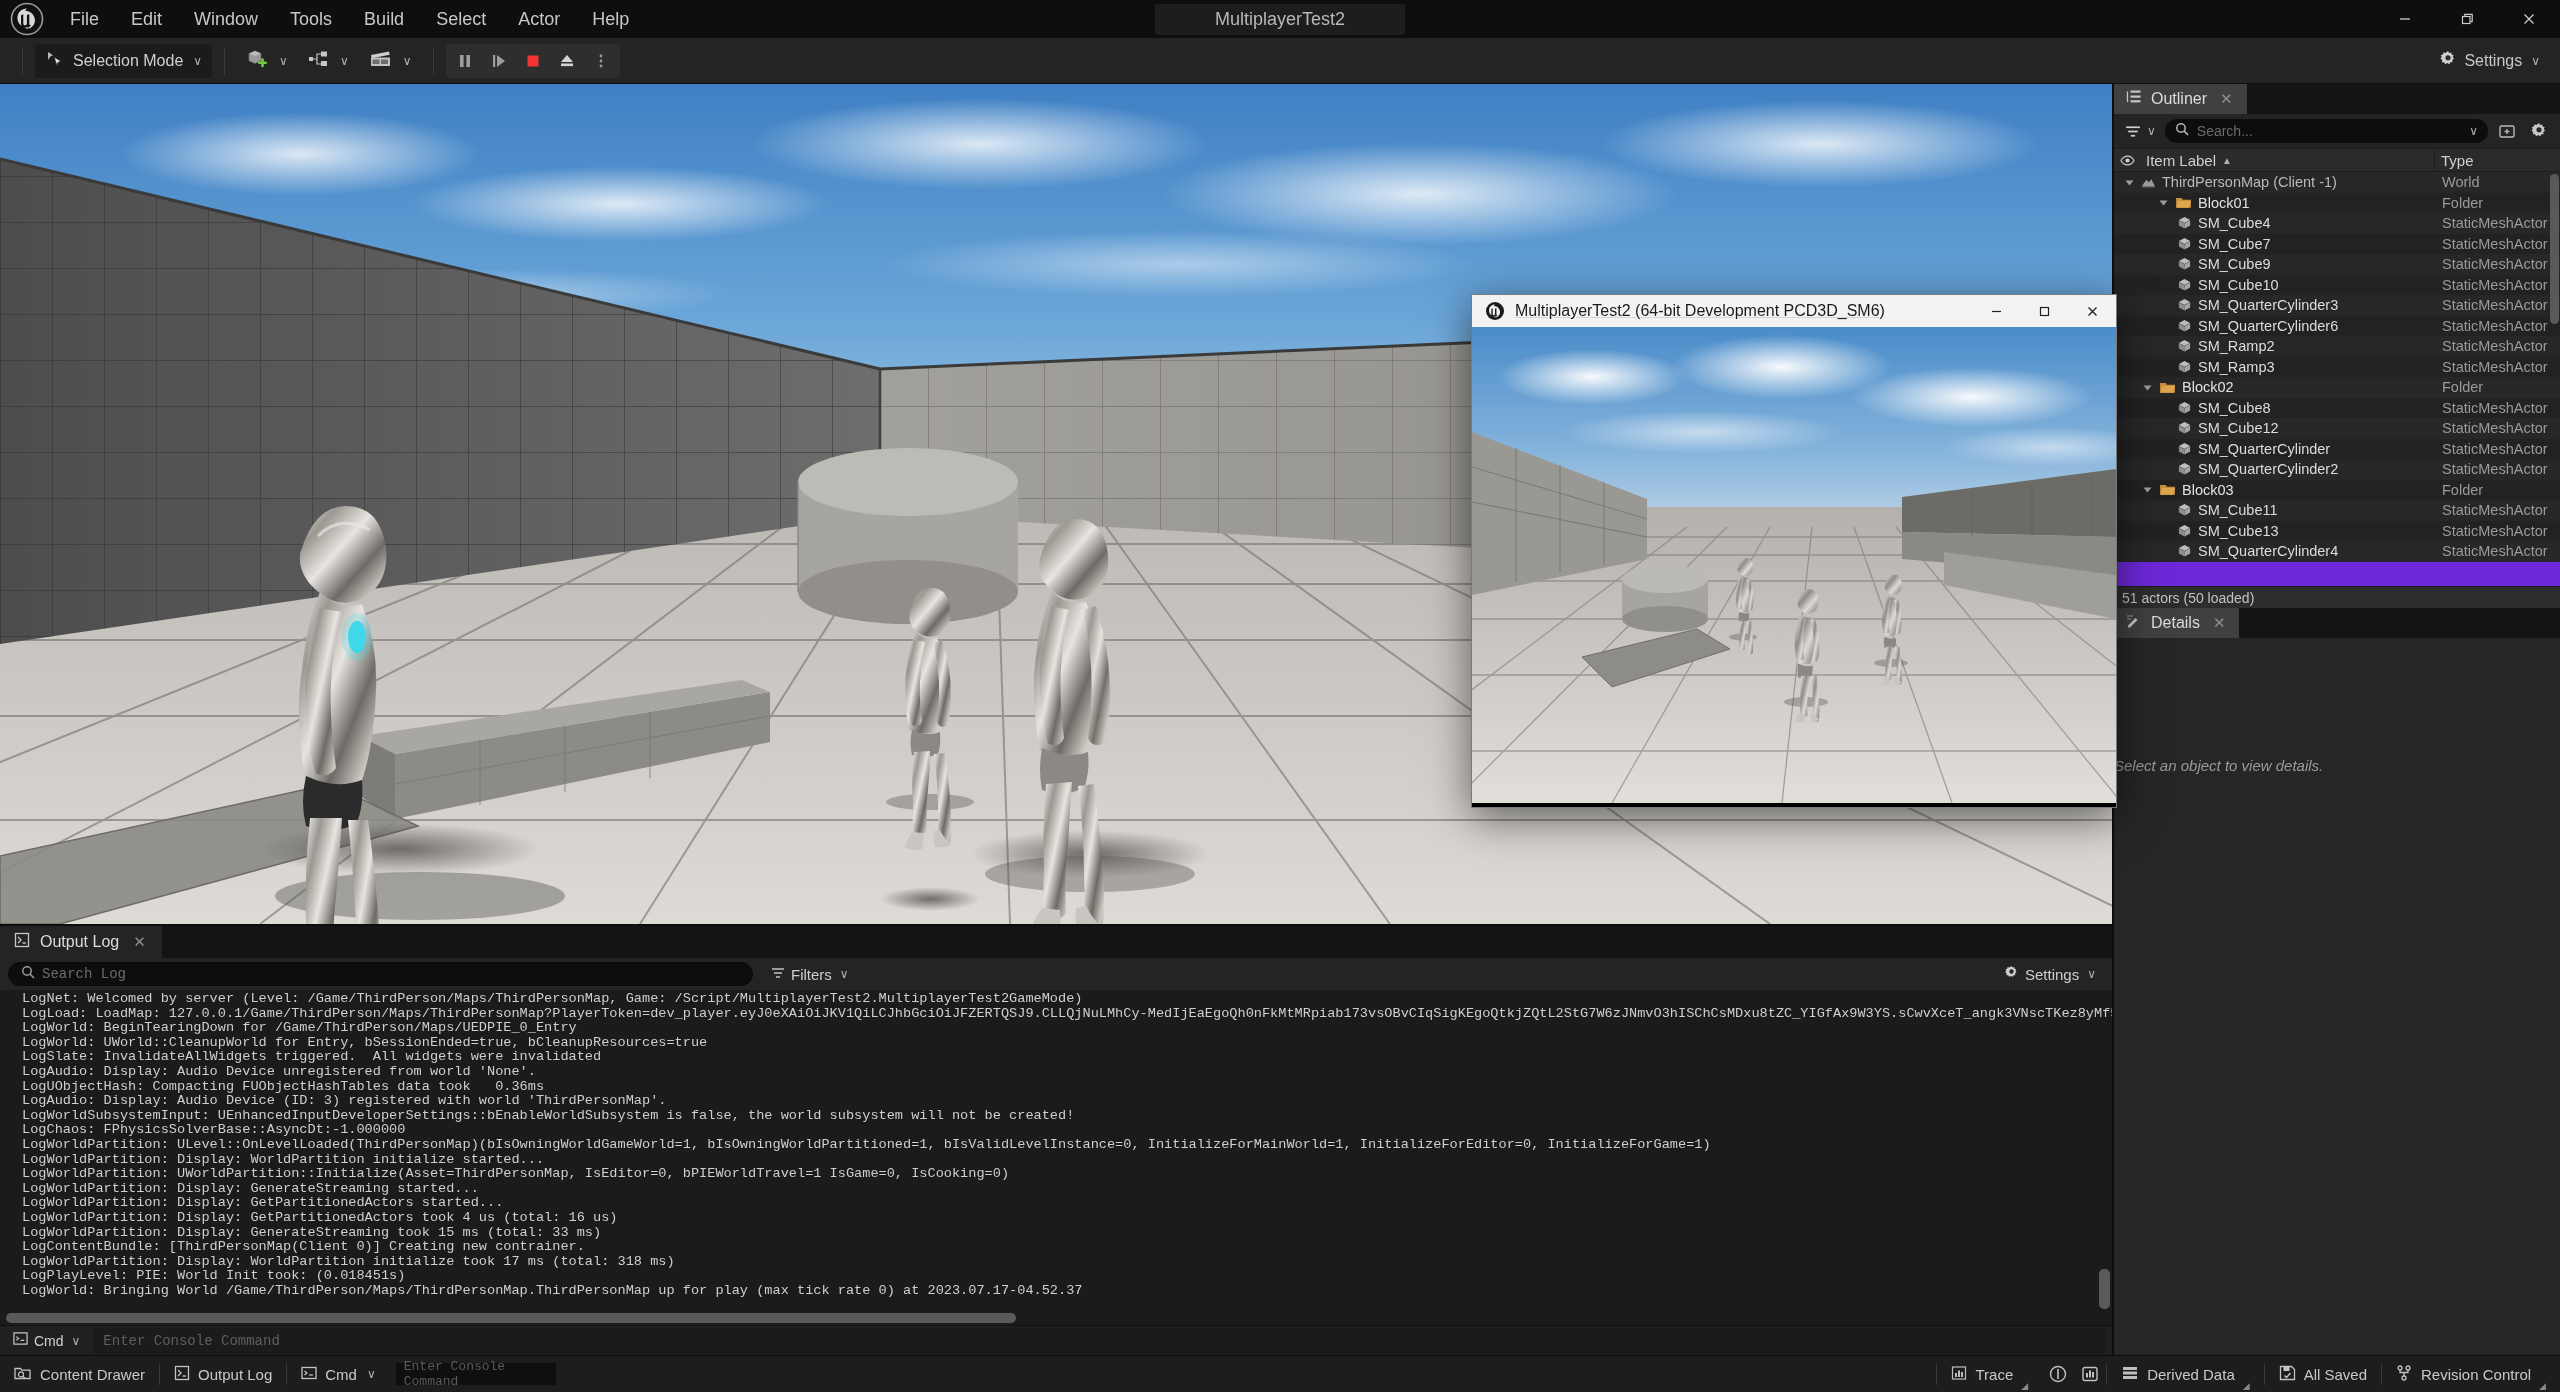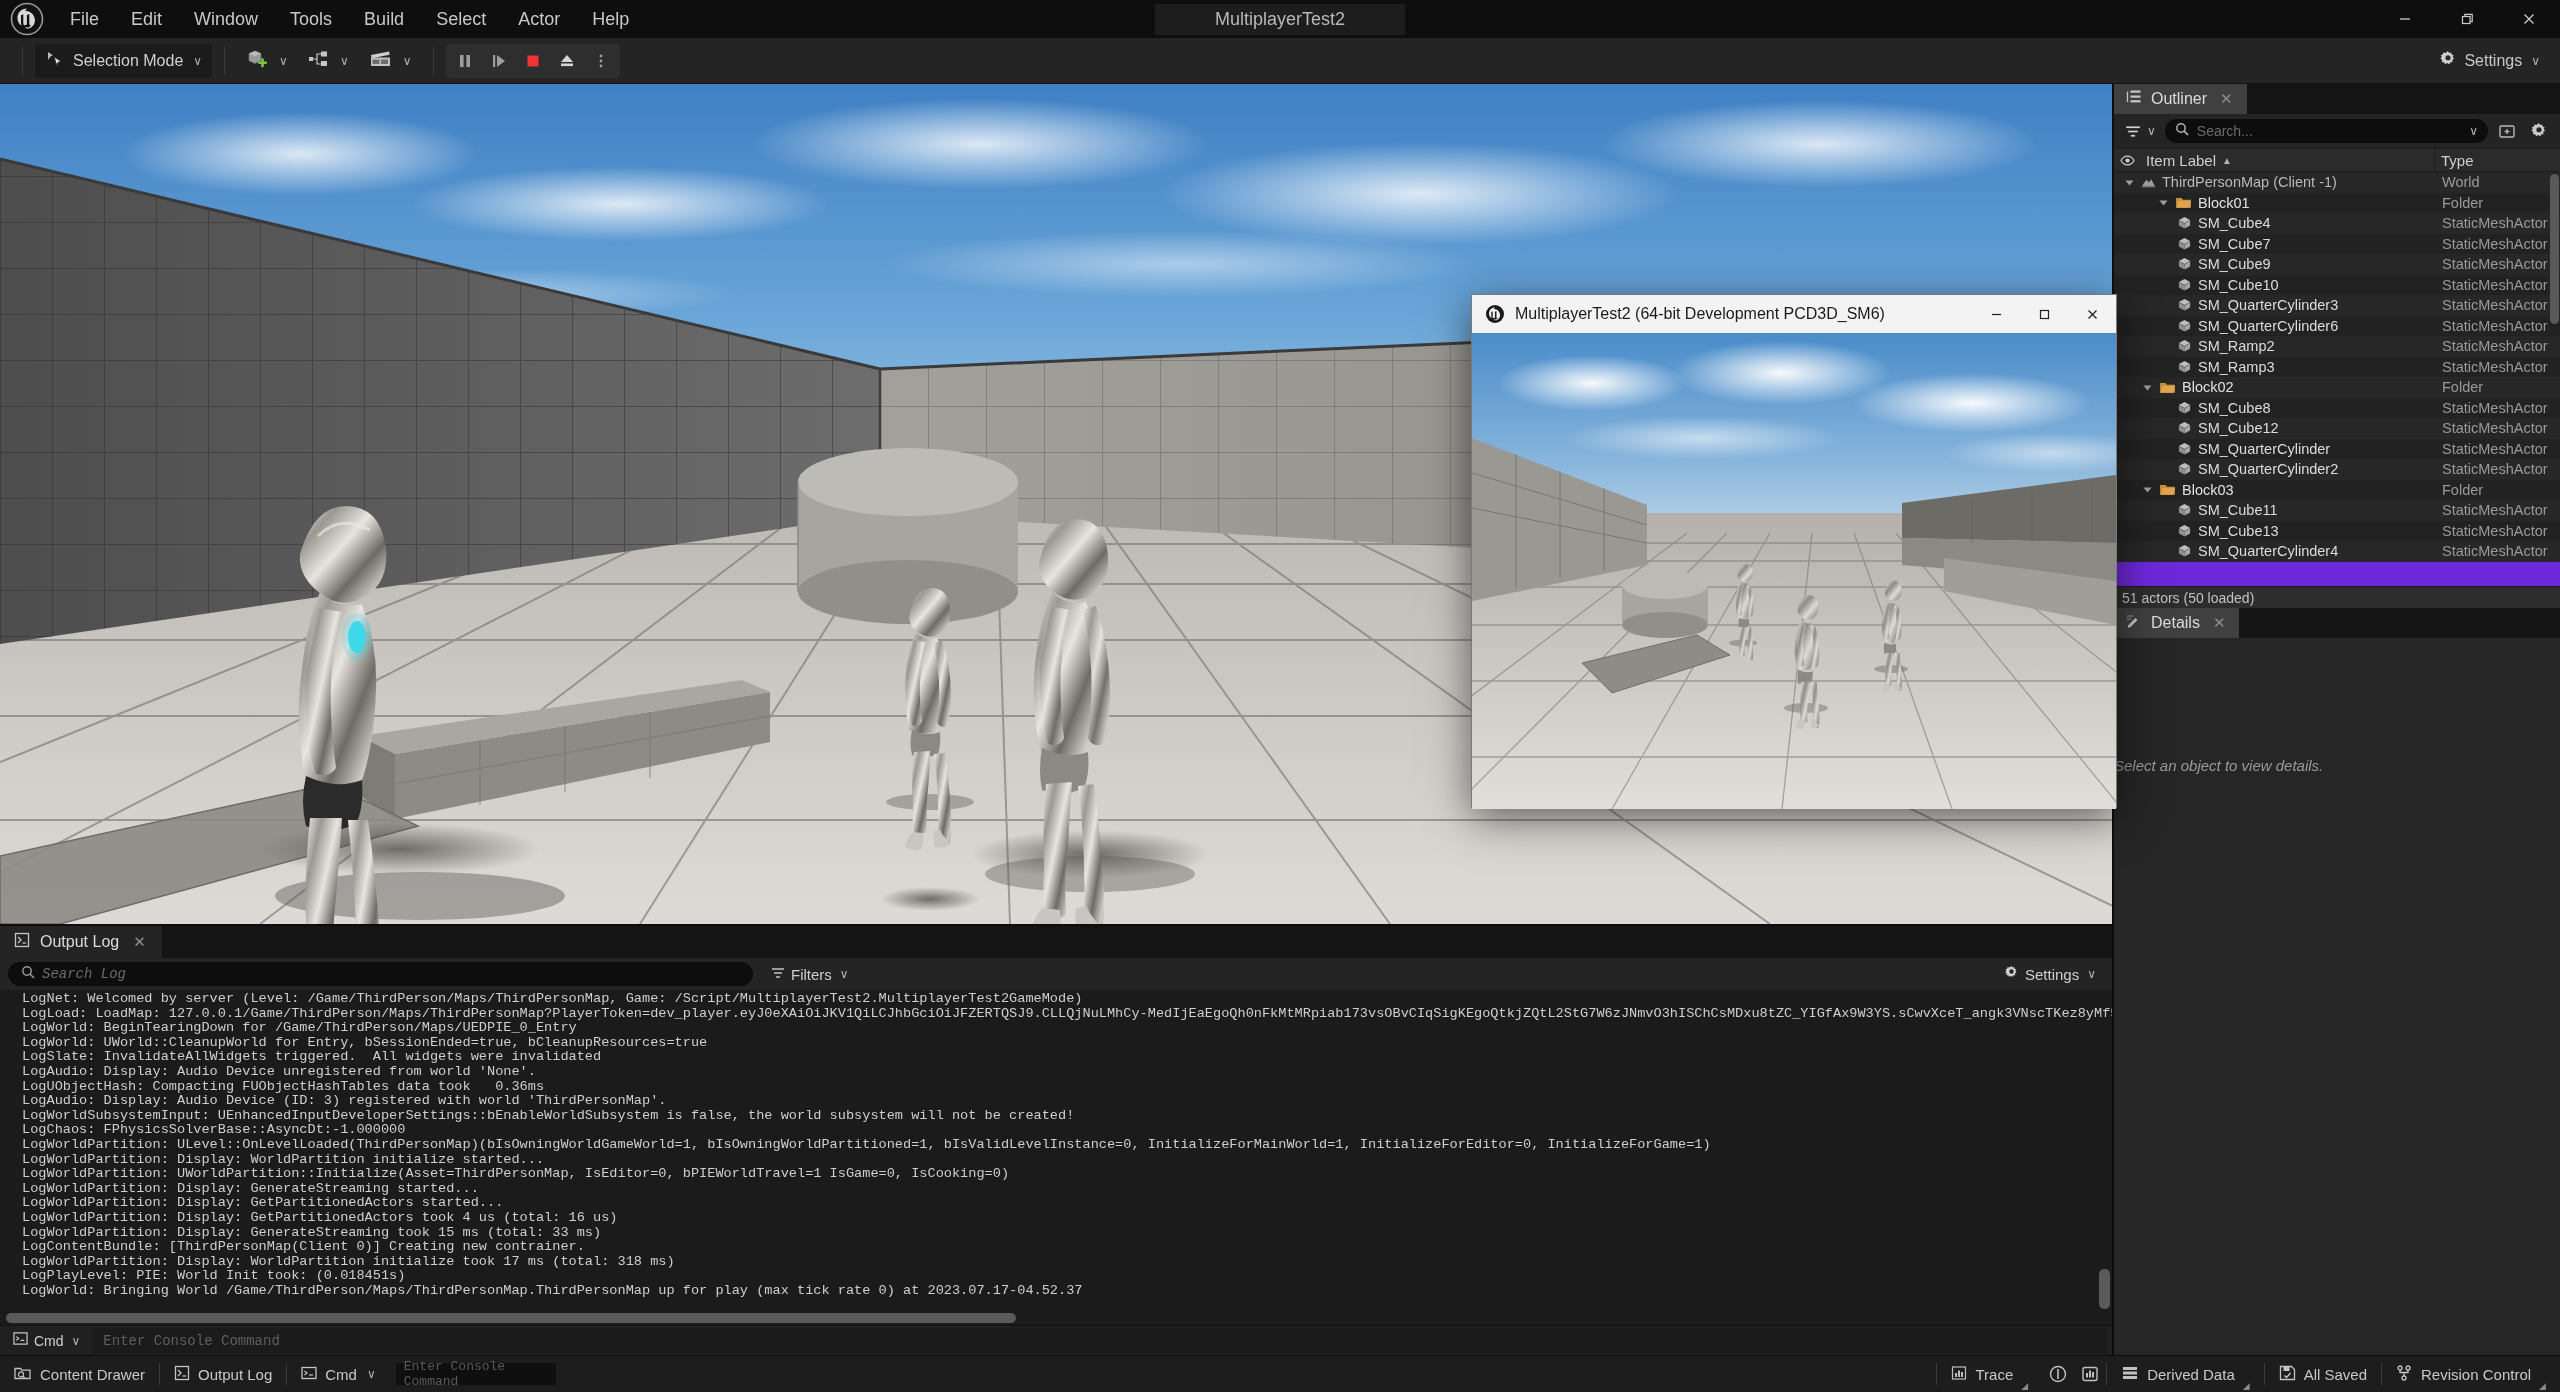--- a/index.html
+++ b/index.html
@@ -47,21 +47,21 @@
   .viewport { position: relative; height: 840px; flex: none; overflow: hidden; background: #8a8d92; }
   .vp-scene { position: absolute; inset: 0; }
 
   
   .logpanel { flex: 1; display: flex; flex-direction: column; background: #1b1b1b; min-height: 0; border-top: 2px solid #0d0d0d;}
   .log-tabrow { height: 32px; background: #141414; display: flex; align-items: flex-end; flex: none; }
   .log-tab { height: 32px; background: #242424; display: flex; align-items: center; gap: 10px; padding: 0 12px 0 14px; }
   .log-tab .lbl { font-size: 16px; color: #dcdcdc; }
   .tab-x { font-size: 15px; color: #8e8e8e; padding: 0 4px; }
   .log-toolrow { height: 32px; background: #242424; display: flex; align-items: center; gap: 10px; padding: 0 8px; flex: none; }
-  .log-search { flex: none; width: 745px; height: 24px; background: #0d0d0d; border: 1px solid #0a0a0a; border-radius: 12px; display: flex; align-items: center; gap: 7px; padding: 0 12px; font-style: italic; }
+  .log-search { flex: none; width: 745px; height: 24px; background: #0d0d0d; border: 1px solid #0a0a0a; border-radius: 12px; display: flex; align-items: center; gap: 7px; padding: 0 12px; }
   .log-search .ph { font-size: 14px; color: #6b6b6b; font-family: "Liberation Mono", monospace; }
   .filters-btn { display: flex; align-items: center; gap: 6px; font-size: 15px; color: #cfcfcf; padding: 0 8px; height: 24px; }
   .log-body { flex: 1; background: #1b1b1b; overflow: hidden; position: relative; padding: 2px 0 0 0; min-height: 0; }
   .log-lines { font-family: "Liberation Mono", monospace; font-size: 13.6px; line-height: 14.6px; color: #cfcfcf; white-space: pre; padding-left: 22px; }
   .log-line { height: 14.6px; overflow: hidden; }
   .log-vscroll { position: absolute; right: 2px; top: 2px; width: 11px; bottom: 16px; }
   .log-vthumb { position: absolute; left: 0; width: 11px; background: #5a5a5a; border-radius: 5px; bottom: 0; height: 40px;}
   .log-hscroll { position: absolute; left: 6px; right: 24px; bottom: 2px; height: 10px; background: #1b1b1b; }
   .log-hthumb { position: absolute; left: 0; width: 1010px; height: 10px; background: #5a5a5a; border-radius: 5px; }
   .cmdrow { height: 30px; background: #202020; display: flex; align-items: center; gap: 0; flex: none; border-top: 1px solid #111; }
@@ -102,21 +102,21 @@
   
   .statusbar { height: 37px; background: #1d1d1d; display: flex; align-items: center; flex: none; border-top: 1px solid #0d0d0d; }
   .sb-btn { display: flex; align-items: center; gap: 8px; height: 37px; padding: 0 14px; font-size: 15px; color: #c9c9c9; }
   .sb-sep { width: 1px; height: 22px; background: #3a3a3a; }
   .sb-cmd { width: 160px; height: 22px; background: #0f0f0f; display: flex; align-items: center; padding: 0 8px; margin-left: 6px; }
   .sb-cmd .ph { font-size: 13px; color: #5a5a5a; font-family: "Liberation Mono", monospace; }
   .sb-corner { font-size: 9px; color: #8a8a8a; align-self: flex-end; margin-bottom: 2px; }
 
   
   .gamewin { position: absolute; left: 1471px; top: 294px; width: 646px; height: 514px; box-shadow: 0 10px 40px rgba(0,0,0,.55); border: 1px solid #7a7a7a; background: #000; z-index: 60; }
-  .gw-title { height: 38px; background: #f3f3f3; display: flex; align-items: center; padding-left: 12px; }
+  .gw-title { height: 32px; background: #f3f3f3; display: flex; align-items: center; padding-left: 12px; text-decoration: underline; }
   .gw-icon { width: 22px; height: 22px; display:flex; align-items:center; justify-content:center; }
   .gw-label { font-size: 16px; color: #1a1a1a; margin-left: 9px; flex: 1; }
   .gw-btns { display: flex; align-items: center; height: 38px; }
   .gw-btn { width: 48px; height: 38px; display: flex; align-items: center; justify-content: center; color: #222; font-size: 15px;}
   .gw-view { position: relative; height: 476px; overflow: hidden; background: #8a8d92; }
 </style>
 </head>
 <body>
 
 <div class="app">

